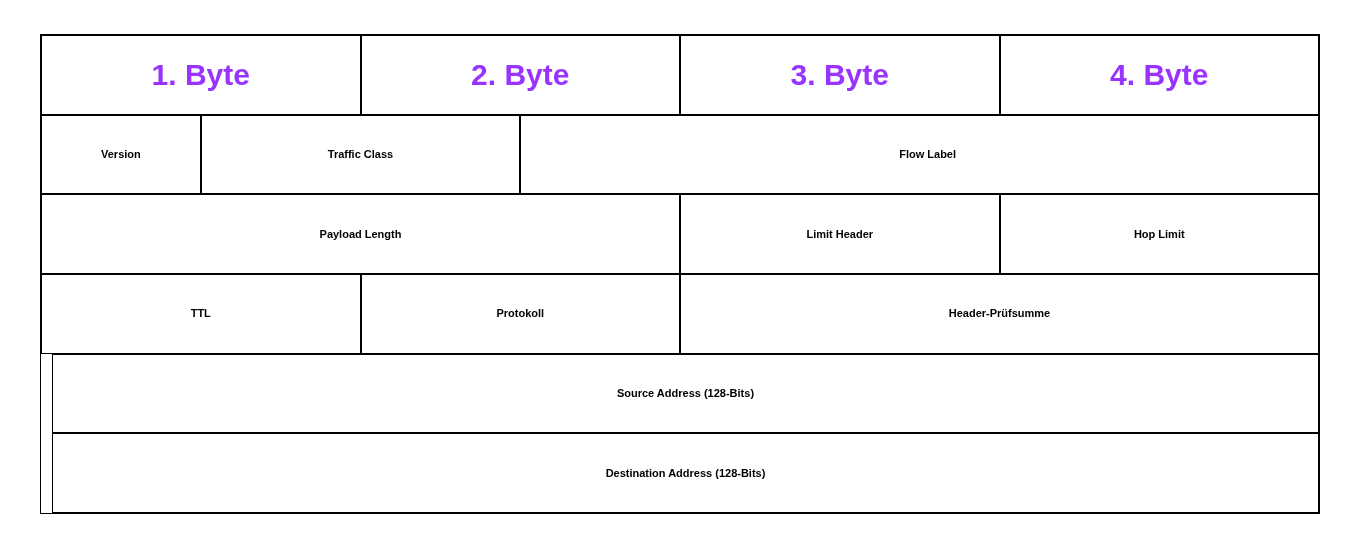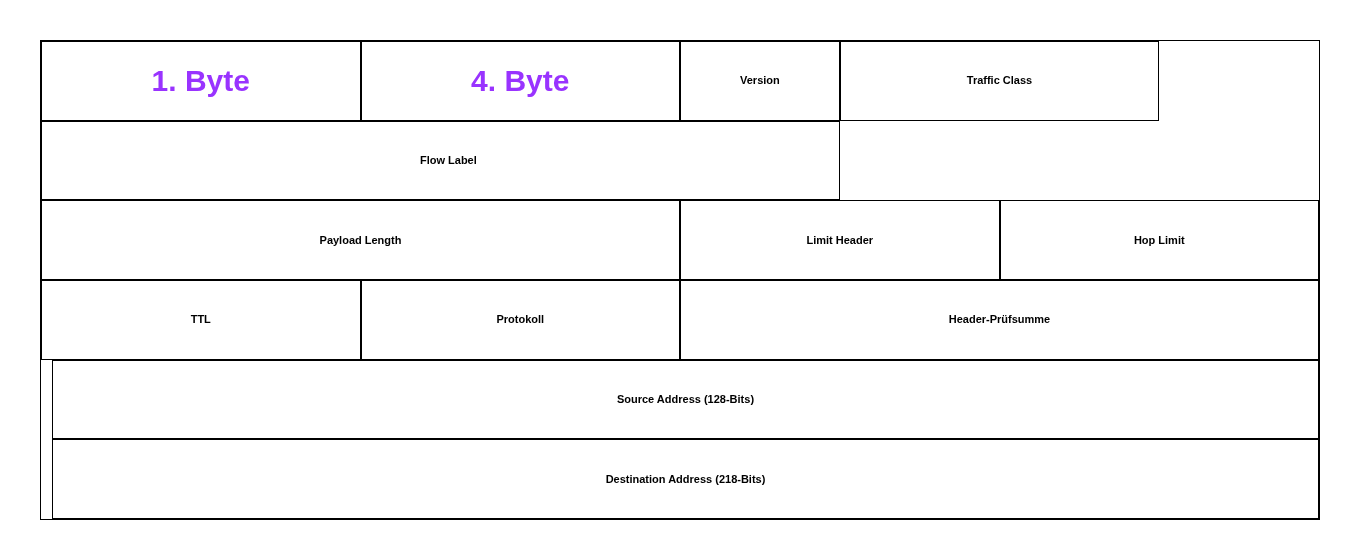--- a/index.html
+++ b/index.html
@@ -16,21 +16,21 @@
   .canvas {
     position: relative;
     width: 1360px;
     height: 560px;
     background: #ffffff;
     overflow: hidden;
   }
   .grid {
     position: absolute;
     left: 40px;
-    top: 40px;
+    top: 34px;
     width: 1280px;
     height: 480px;
     display: grid;
     grid-template-columns: repeat(32, 1fr);
     grid-template-rows: repeat(6, 1fr);
     border: 1px solid var(--border);
     background: var(--cell-bg);
   }
   .cell {
     border: 1px solid var(--border);
@@ -55,32 +55,34 @@
   .s20 { grid-column: span 20; padding-left: 16px; }
   .s32 { grid-column: span 32; margin-left: 11px; }
 </style>
 </head>
 <body>
 
 <div class="canvas">
   <div class="grid">
 
     <div class="cell byte-header s8">1. Byte</div>
+    <div class="cell byte-header s8">2. Byte</div>
+    <div class="cell byte-header s8">3. Byte</div>
     <div class="cell byte-header s8">4. Byte</div>
 
     <div class="cell s4">Version</div>
     <div class="cell s8">Traffic Class</div>
     <div class="cell s20">Flow Label</div>
 
     <div class="cell s16">Payload Length</div>
     <div class="cell s8">Limit Header</div>
     <div class="cell s8">Hop Limit</div>
 
     <div class="cell s8">TTL</div>
     <div class="cell s8">Protokoll</div>
     <div class="cell s16">Header-Prüfsumme</div>
 
     <div class="cell s32">Source Address (128-Bits)</div>
 
-    <div class="cell s32">Destination Address (218-Bits)</div>
+    <div class="cell s32">Destination Address (128-Bits)</div>
 
   </div>
 </div>
 
 </body></html>

